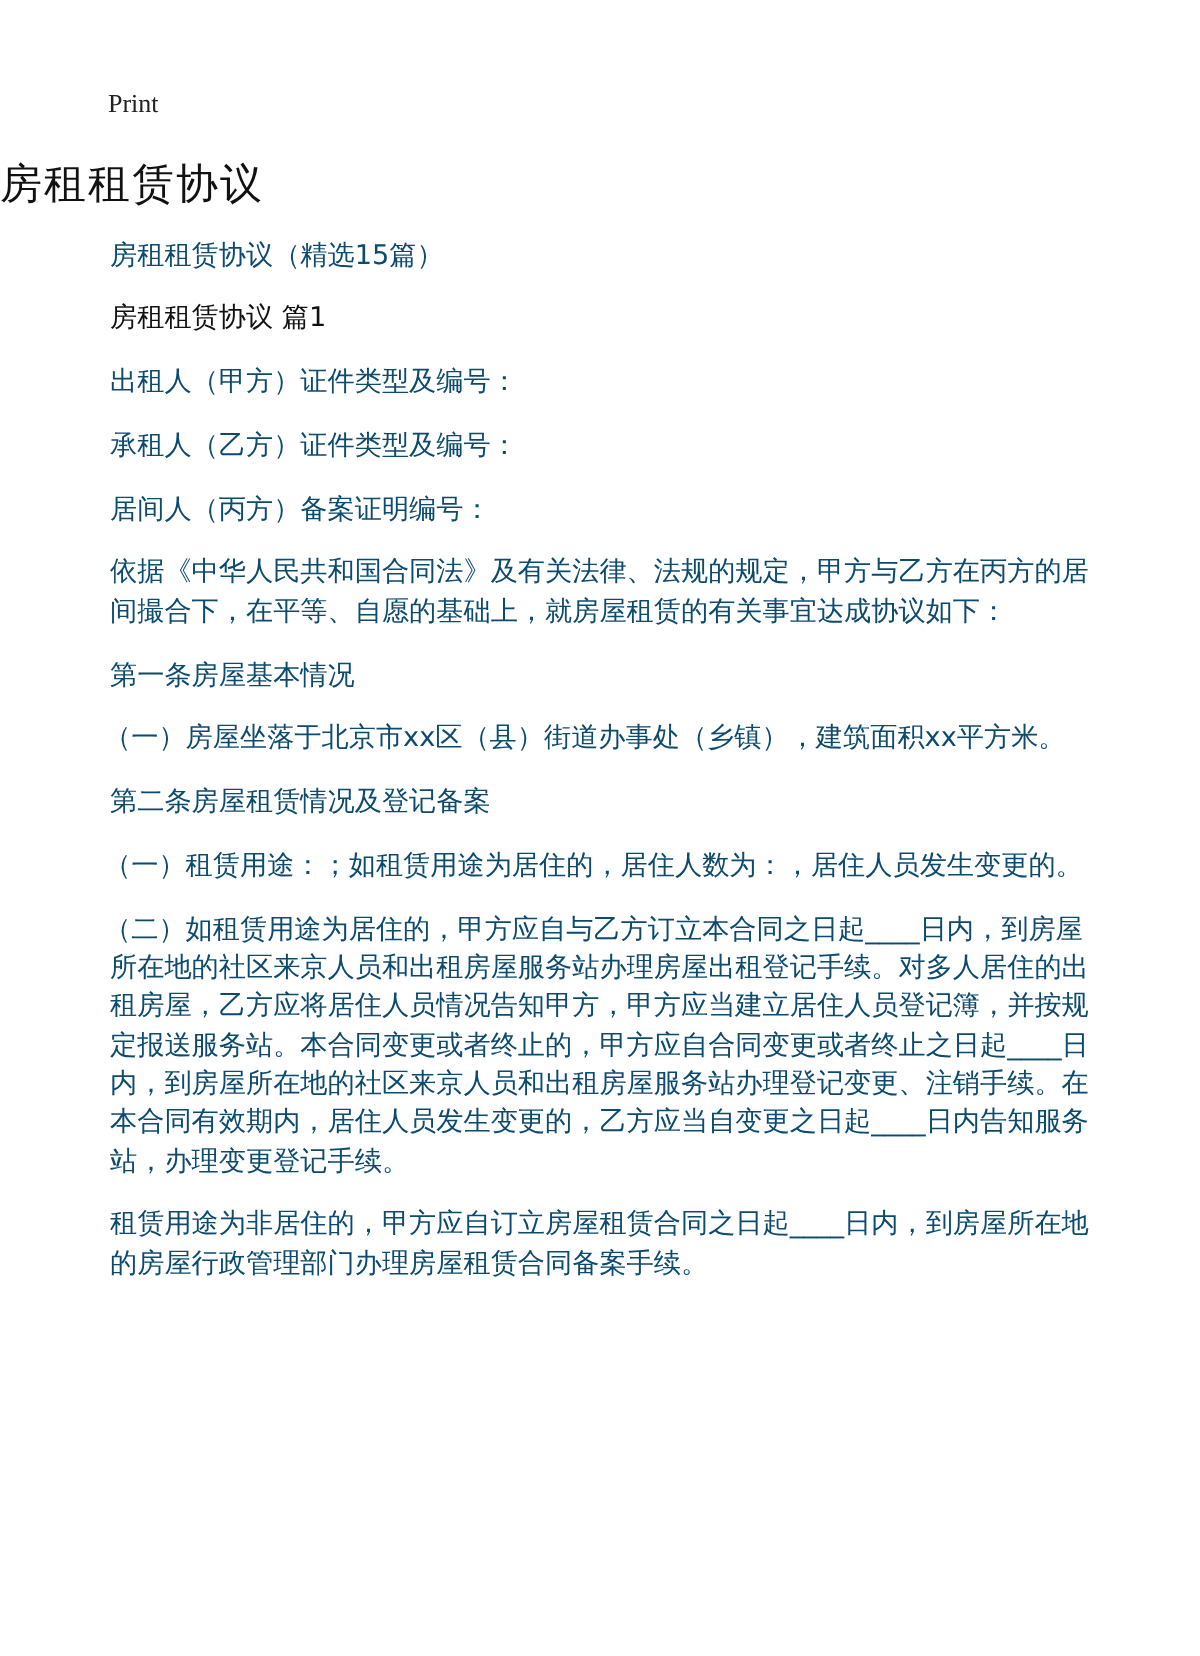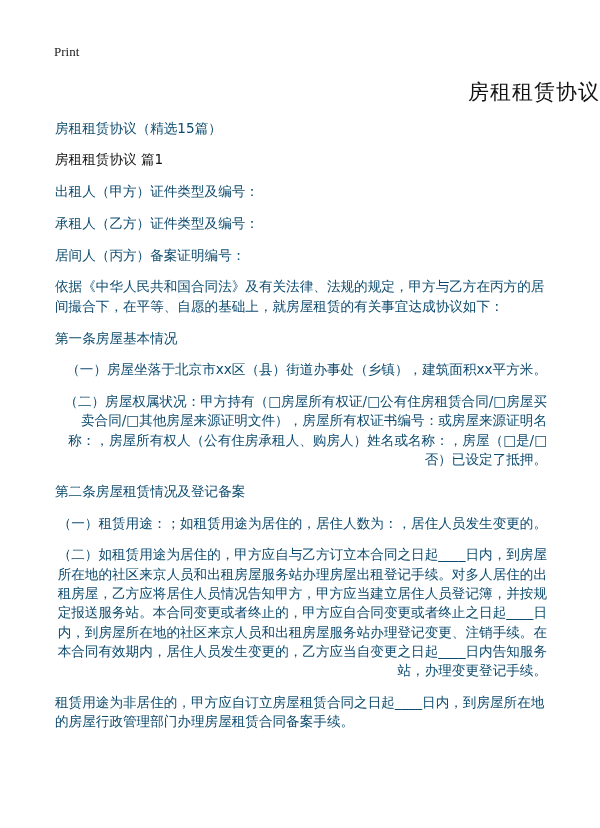--- a/index.html
+++ b/index.html
@@ -23,21 +23,21 @@
       font-size: 13px;
       color: #222;
       text-decoration: none;
       cursor: pointer;
     }
     .doc-title {
       position: absolute;
       left: 0;
       width: 600px;
       top: 78px;
-      text-align: right;
+      text-align: left;
       font-size: 21px;
       font-weight: normal;
       margin: 0;
       letter-spacing: 1px;
       color: #111;
     }
     .doc-body {
       position: absolute;
       left: 55px;
       top: 119px;
@@ -52,37 +52,35 @@
     }
     .para.subtitle {
       margin-bottom: 12px;
     }
     .para.section-heading {
       font-weight: normal;
       color: #111;
     }
     .para.indent-paren {
       text-indent: -3px;
-      text-align: right;
     }
   </style>
 </head>
 <body>
 
 <a class="print-link">Print</a>
 
 <h1 class="doc-title">房租租赁协议</h1>
 
 <div class="doc-body">
   <p class="para subtitle">房租租赁协议（精选15篇）</p>
   <p class="para section-heading">房租租赁协议 篇1</p>
   <p class="para">出租人（甲方）证件类型及编号：</p>
   <p class="para">承租人（乙方）证件类型及编号：</p>
   <p class="para">居间人（丙方）备案证明编号：</p>
   <p class="para">依据《中华人民共和国合同法》及有关法律、法规的规定，甲方与乙方在丙方的居间撮合下，在平等、自愿的基础上，就房屋租赁的有关事宜达成协议如下：</p>
   <p class="para">第一条房屋基本情况</p>
   <p class="para indent-paren">（一）房屋坐落于北京市xx区（县）街道办事处（乡镇），建筑面积xx平方米。</p>
-  <p class="para indent-paren">（二）房屋权属状况：甲方持有（□房屋所有权证/□公有住房租赁合同/□房屋买卖合同/□其他房屋来源证明文件），房屋所有权证书编号：或房屋来源证明名称：，房屋所有权人（公有住房承租人、购房人）姓名或名称：，房屋（□是/□否）已设定了抵押。</p>
   <p class="para">第二条房屋租赁情况及登记备案</p>
   <p class="para indent-paren">（一）租赁用途：；如租赁用途为居住的，居住人数为：，居住人员发生变更的。</p>
   <p class="para indent-paren">（二）如租赁用途为居住的，甲方应自与乙方订立本合同之日起____日内，到房屋所在地的社区来京人员和出租房屋服务站办理房屋出租登记手续。对多人居住的出租房屋，乙方应将居住人员情况告知甲方，甲方应当建立居住人员登记簿，并按规定报送服务站。本合同变更或者终止的，甲方应自合同变更或者终止之日起____日内，到房屋所在地的社区来京人员和出租房屋服务站办理登记变更、注销手续。在本合同有效期内，居住人员发生变更的，乙方应当自变更之日起____日内告知服务站，办理变更登记手续。</p>
   <p class="para">租赁用途为非居住的，甲方应自订立房屋租赁合同之日起____日内，到房屋所在地的房屋行政管理部门办理房屋租赁合同备案手续。</p>
 </div>
 
 </body></html>

